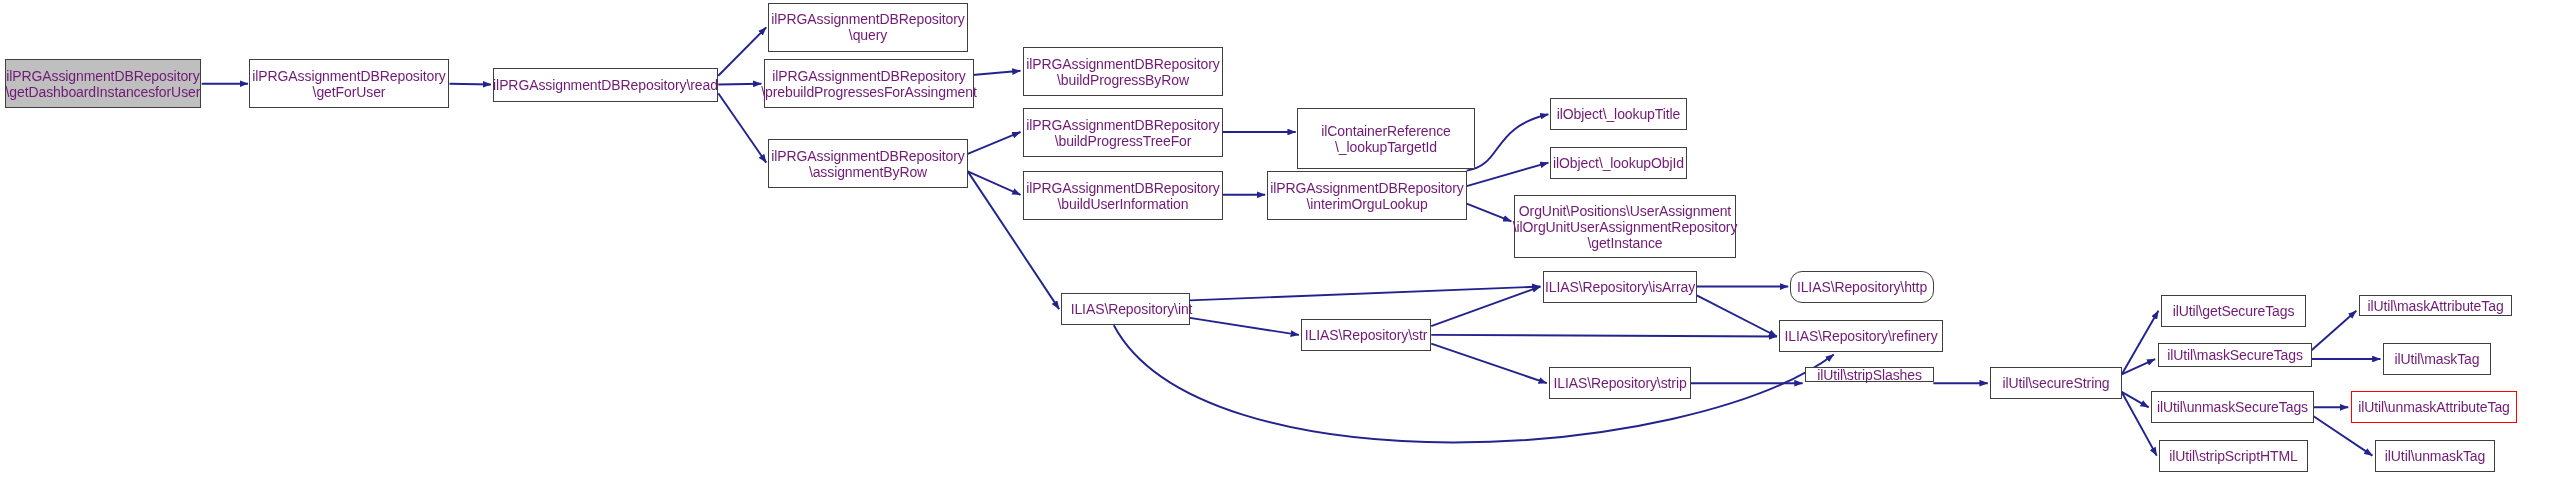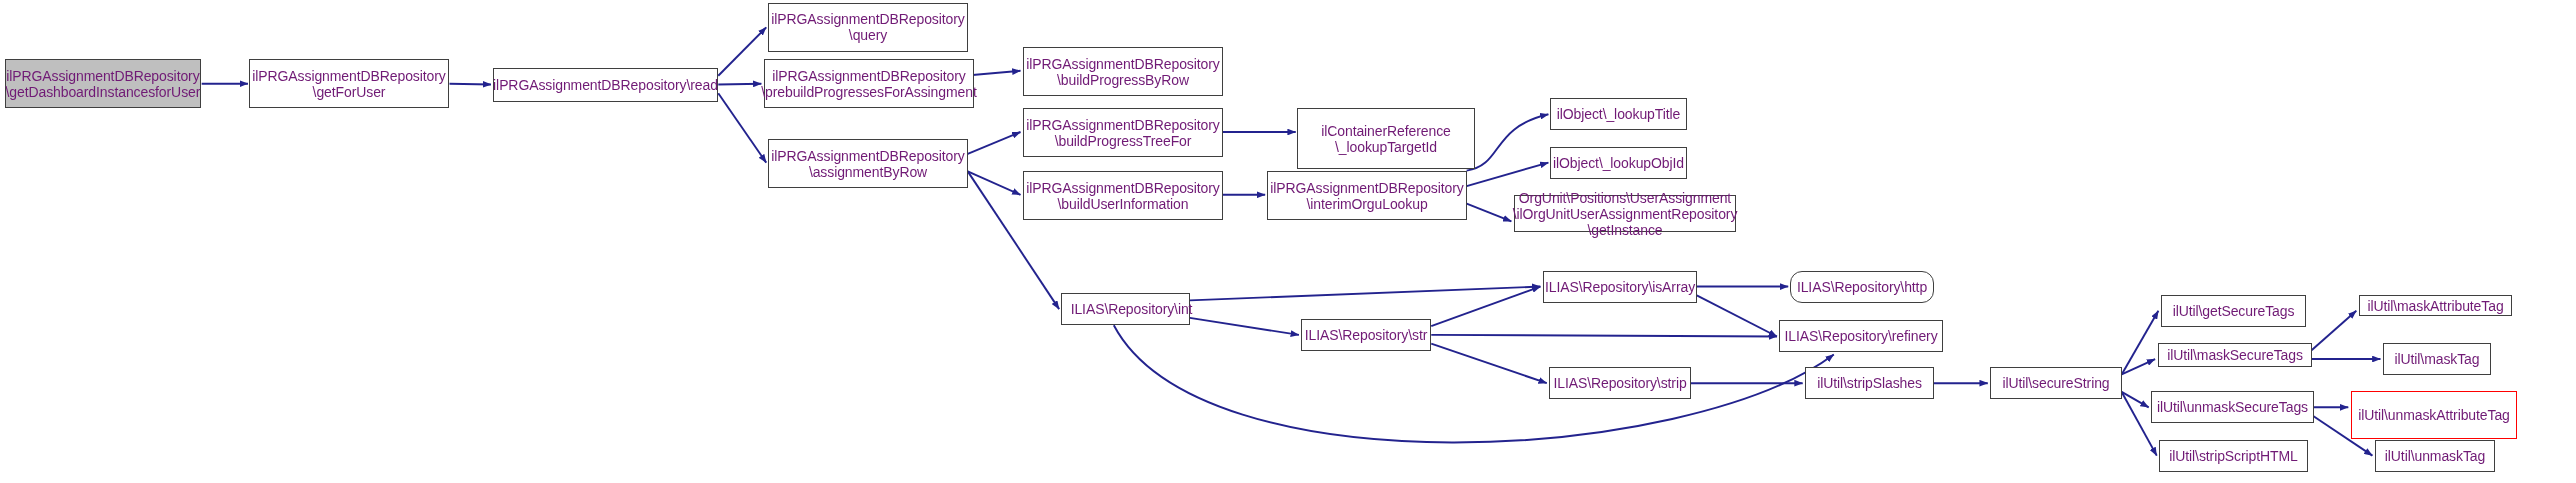--- a/index.html
+++ b/index.html
@@ -103,32 +103,32 @@
       <div class="node" style="left: 768px; top: 2.9px; width: 200px; height: 49px;"><span class="line">ilPRGAssignmentDBRepository</span><span class="line">\query</span></div>
       <div class="node" style="left: 764px; top: 59px; width: 210px; height: 49px;"><span class="line">ilPRGAssignmentDBRepository</span><span class="line">\prebuildProgressesForAssingment</span></div>
       <div class="node" style="left: 768px; top: 139px; width: 200px; height: 49px;"><span class="line">ilPRGAssignmentDBRepository</span><span class="line">\assignmentByRow</span></div>
       <div class="node" style="left: 1023px; top: 47px; width: 200px; height: 49px;"><span class="line">ilPRGAssignmentDBRepository</span><span class="line">\buildProgressByRow</span></div>
       <div class="node" style="left: 1023px; top: 108px; width: 200px; height: 49px;"><span class="line">ilPRGAssignmentDBRepository</span><span class="line">\buildProgressTreeFor</span></div>
       <div class="node" style="left: 1023px; top: 171px; width: 200px; height: 49px;"><span class="line">ilPRGAssignmentDBRepository</span><span class="line">\buildUserInformation</span></div>
       <div class="node" style="left: 1297px; top: 108px; width: 178px; height: 61px;"><span class="line">ilContainerReference</span><span class="line">\_lookupTargetId</span></div>
       <div class="node" style="left: 1267px; top: 171px; width: 200px; height: 49px;"><span class="line">ilPRGAssignmentDBRepository</span><span class="line">\interimOrguLookup</span></div>
       <div class="node" style="left: 1550px; top: 98px; width: 137px; height: 32px;"><span class="line">ilObject\_lookupTitle</span></div>
       <div class="node" style="left: 1550px; top: 147px; width: 137px; height: 32px;"><span class="line">ilObject\_lookupObjId</span></div>
-      <div class="node" style="left: 1514px; top: 195px; width: 222px; height: 37px;"><span class="line">OrgUnit\Positions\UserAssignment</span><span class="line">\ilOrgUnitUserAssignmentRepository</span><span class="line">\getInstance</span></div>
+      <div class="node" style="left: 1514px; top: 195px; width: 222px; height: 63px;"><span class="line">OrgUnit\Positions\UserAssignment</span><span class="line">\ilOrgUnitUserAssignmentRepository</span><span class="line">\getInstance</span></div>
       <div class="node" style="left: 1061px; top: 293px; width: 129px; height: 32px; padding-left: 12px;"><span class="line">ILIAS\Repository\int</span></div>
       <div class="node" style="left: 1301px; top: 319px; width: 130px; height: 32px;"><span class="line">ILIAS\Repository\str</span></div>
       <div class="node" style="left: 1543px; top: 271px; width: 154px; height: 32px;"><span class="line">ILIAS\Repository\isArray</span></div>
       <div class="node" style="left: 1549px; top: 367px; width: 142px; height: 32px;"><span class="line">ILIAS\Repository\strip</span></div>
       <div class="node" style="left: 1790px; top: 271px; width: 144px; height: 32px; border-radius: 12px;"><span class="line">ILIAS\Repository\http</span></div>
       <div class="node" style="left: 1779px; top: 320px; width: 164px; height: 32px;"><span class="line">ILIAS\Repository\refinery</span></div>
-      <div class="node" style="left: 1805px; top: 367px; width: 129px; height: 32px;"><span class="line">ilUtil\stripSlashes</span></div>
+      <div class="node" style="left: 1805px; top: 367px; width: 129px; height: 15px;"><span class="line">ilUtil\stripSlashes</span></div>
       <div class="node" style="left: 1990px; top: 367px; width: 132px; height: 32px;"><span class="line">ilUtil\secureString</span></div>
       <div class="node" style="left: 2161px; top: 295px; width: 145px; height: 32px;"><span class="line">ilUtil\getSecureTags</span></div>
       <div class="node" style="left: 2158px; top: 343px; width: 154px; height: 24px;"><span class="line">ilUtil\maskSecureTags</span></div>
       <div class="node" style="left: 2151px; top: 391px; width: 163px; height: 32px;"><span class="line">ilUtil\unmaskSecureTags</span></div>
       <div class="node" style="left: 2159px; top: 440px; width: 149px; height: 32px;"><span class="line">ilUtil\stripScriptHTML</span></div>
       <div class="node" style="left: 2359px; top: 295px; width: 153px; height: 21px;"><span class="line">ilUtil\maskAttributeTag</span></div>
       <div class="node" style="left: 2383px; top: 343px; width: 108px; height: 32px;"><span class="line">ilUtil\maskTag</span></div>
-      <div class="node danger" style="left: 2351px; top: 391px; width: 166px; height: 48px;"><span class="line">ilUtil\unmaskAttributeTag</span></div>
+      <div class="node danger" style="left: 2351px; top: 391px; width: 166px; height: 32px;"><span class="line">ilUtil\unmaskAttributeTag</span></div>
       <div class="node" style="left: 2375px; top: 440px; width: 120px; height: 32px;"><span class="line">ilUtil\unmaskTag</span></div>
     </div>
 </div>
 
 
 </body></html>

